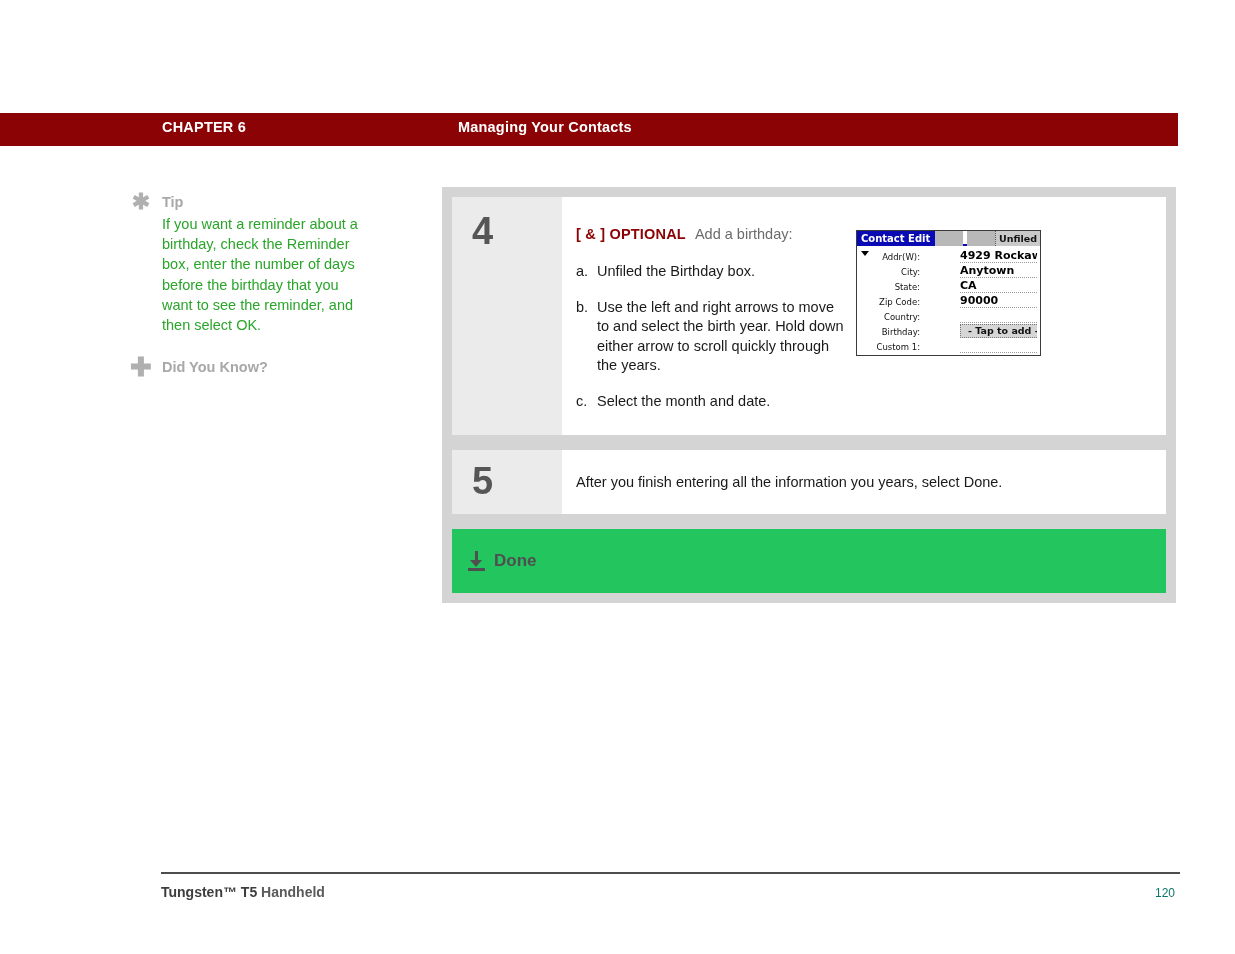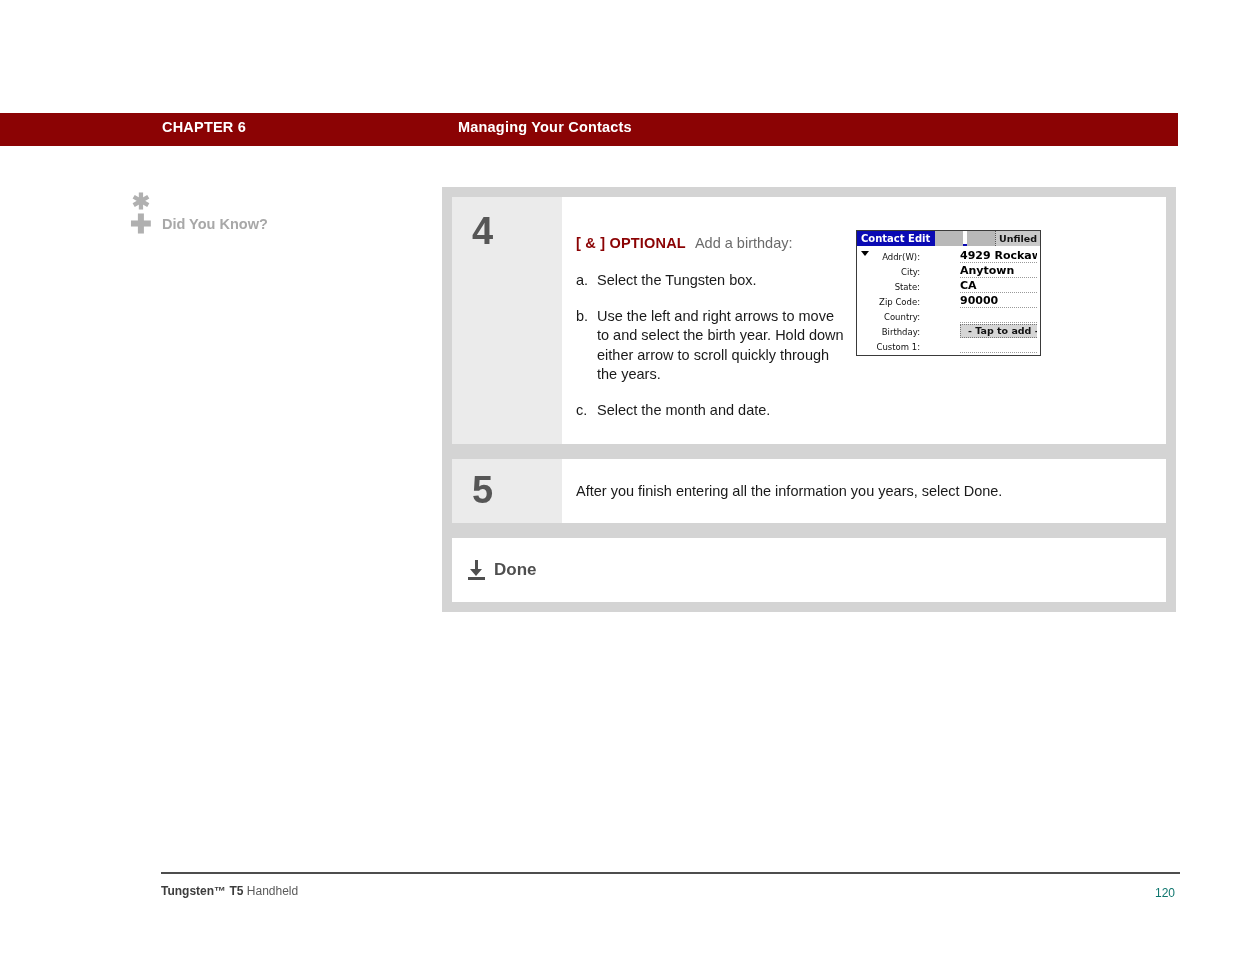--- a/index.html
+++ b/index.html
@@ -105,21 +105,21 @@
     font-size: 38px;
     font-weight: bold;
     line-height: 38px;
   }
   .step-content {
     flex: 1;
     padding: 28px 20px 24px 14px;
     display: flex;
     gap: 10px;
   }
-  .step-text-col { flex: 1; max-width: 270px; margin-top: 9px; }
+  .step-text-col { flex: 1; max-width: 270px; }
 
   .optional-line {
     font-size: 14.5px;
     line-height: 19px;
     margin-bottom: 18px;
   }
   .optional-tag {
     color: #8b0304;
     font-weight: bold;
     letter-spacing: 0.2px;
@@ -149,21 +149,21 @@
   .step-simple .step-num-col { padding-top: 12px; }
   .simple-text {
     font-size: 14.5px;
     color: #1a1a1a;
     line-height: 20px;
   }
 
   
   .done-block {
     display: flex;
-    background: #ffffff;
+    background: #22c55e;
     padding: 20px 20px 22px 16px;
   }
   .done-label-col {
     width: 105px;
     flex: 0 0 105px;
     display: flex;
     align-items: flex-start;
     gap: 9px;
     padding-top: 2px;
   }
@@ -309,22 +309,23 @@
     left: 161px;
     top: 872px;
     width: 1019px;
     height: 2px;
     background: #4d4d4d;
   }
   .footer-left {
     position: absolute;
     left: 161px;
     top: 884px;
-    font-size: 12px;
+    font-size: 14px;
     color: #5a5a5a;
+    font-weight: bold;
   }
   .footer-left b { color: #3d3d3d; }
   .footer-page {
     position: absolute;
     left: 1155px;
     top: 886px;
     font-size: 12px;
     color: #0f766e;
   }
 </style>
@@ -333,20 +334,24 @@
 
 <div class="header-bar">
   <div class="header-chapter">CHAPTER 6</div>
   <div class="header-title">Managing Your Contacts</div>
 </div>
 
 <div class="sidebar">
 
   <div class="note">
     <div class="note-icon">✱</div>
+    <div class="note-body">
+      <div class="note-heading">Tip</div>
+      <div class="note-text">If you want a reminder about a birthday, check the Reminder box, enter the number of days before the birthday that you want to see the reminder, and then select OK.</div>
+    </div>
   </div>
 
   <div class="note" style="margin-top:16px;">
     <div class="note-icon plus">✚</div>
     <div class="note-body">
       <div class="note-heading">Did You Know?</div>
     </div>
   </div>
 
 </div>
@@ -358,21 +363,21 @@
       <div class="step-num">4</div>
     </div>
     <div class="step-content">
       <div class="step-text-col">
         <div class="optional-line">
           <span class="optional-tag">[ &amp; ]  OPTIONAL</span><span class="optional-rest">Add a birthday:</span>
         </div>
         <div class="sublist">
           <div class="subitem">
             <span class="subitem-marker">a.</span>
-            <span class="subitem-text">Select the Tungsten box.</span>
+            <span class="subitem-text">Unfiled the Birthday box.</span>
           </div>
           <div class="subitem">
             <span class="subitem-marker">b.</span>
             <span class="subitem-text">Use the left and right arrows to move to and select the birth year. Hold down either arrow to scroll quickly through the years.</span>
           </div>
           <div class="subitem">
             <span class="subitem-marker">c.</span>
             <span class="subitem-text">Select the month and date.</span>
           </div>
         </div>

